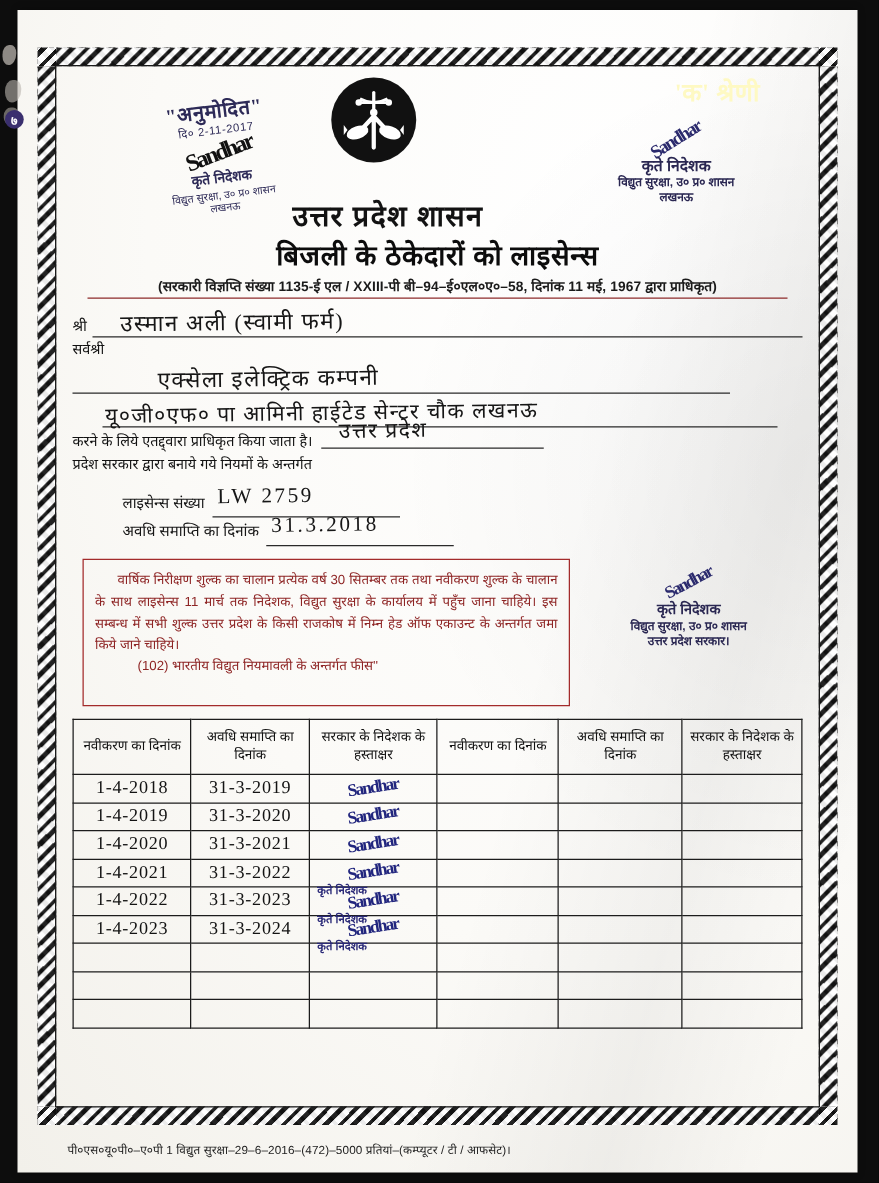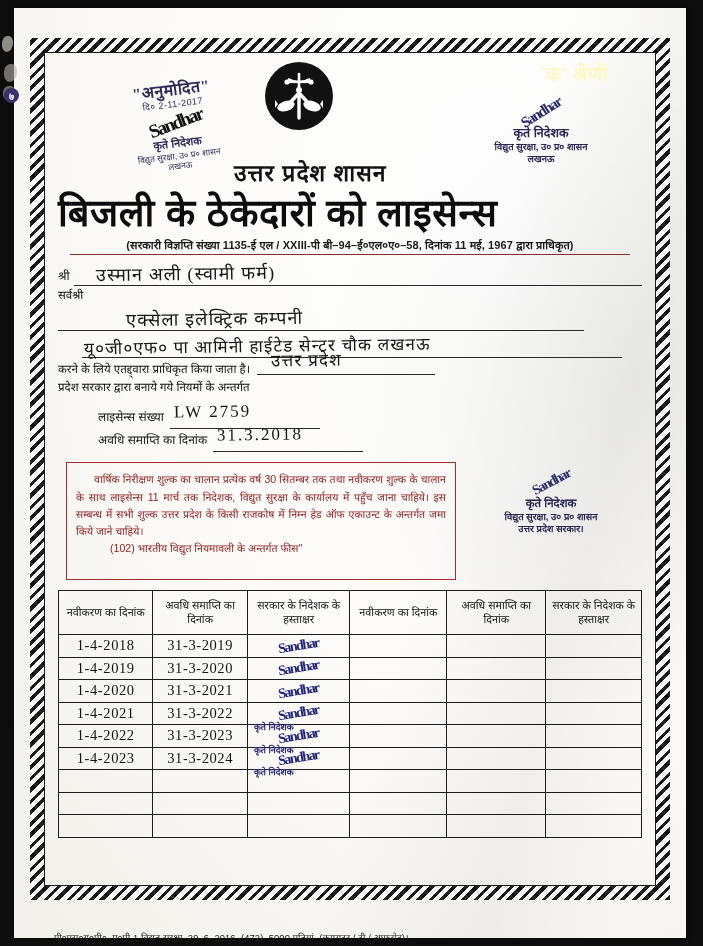--- a/index.html
+++ b/index.html
@@ -134,38 +134,38 @@
   .stamp-right .ln2 { font-size:9.5px; font-weight:bold; }
 
   .govt-line {
     position:absolute; left:176px; top:98px;
     font-size:23px; font-weight:bold; color:#121212;
     letter-spacing:1px;
   }
 
   
   .title {
-    font-size:38px; font-weight:bold;
+    text-align:center; font-size:22px; font-weight:bold;
     color:#0c0c0c; letter-spacing:.5px; line-height:1;
     margin-top:-4px;
   }
   .subtitle {
     text-align:center; font-size:11px; font-weight:bold;
     color:#1a1a1a; margin-top:5px; letter-spacing:.1px;
     border-bottom:1px solid #8d2b2b; padding-bottom:2px;
     display:block; width:96%; margin-left:auto; margin-right:auto;
   }
 
   
   .fields { margin-top:12px; font-size:12.5px; color:#111; }
   .fld-row { position:relative; }
   .lbl { font-size:12px; font-weight:normal; color:#151515; }
   .rule { border-bottom:1.2px solid #2a2a2a; }
 
-  .line1 { display:flex; align-items:flex-start; gap:4px; }
+  .line1 { display:flex; align-items:center; gap:4px; }
   .line1 .lbl { padding-bottom:1px; }
   .line1 .fill { flex:1; position:relative; height:19px; }
   .line1 .fill .rule { position:absolute; left:0; right:0; bottom:0; }
   .fillval {
     position:absolute; bottom:1px; left:22px;
     font-size:18px; white-space:nowrap;
   }
   .sub-lbl { font-size:11.5px; margin-top:1px; }
 
   .line2 { position:relative; height:26px; margin-top:3px; }
@@ -246,21 +246,21 @@
   }
   td.sigcell .sg-sub {
     position:absolute; left:6px; bottom:-9px;
     font-size:9px; color:#2b2a78; font-weight:bold;
     white-space:nowrap;
   }
 
   
   .footer {
     position:absolute;
-    left:54px; bottom:2px;
+    left:54px; bottom:20px;
     font-size:9.4px; color:#1d1d1d;
     letter-spacing:.1px;
   }
 </style>
 </head>
 <body>
 
 <div class="scan-bg"></div>
 
 <div class="paper"></div>

